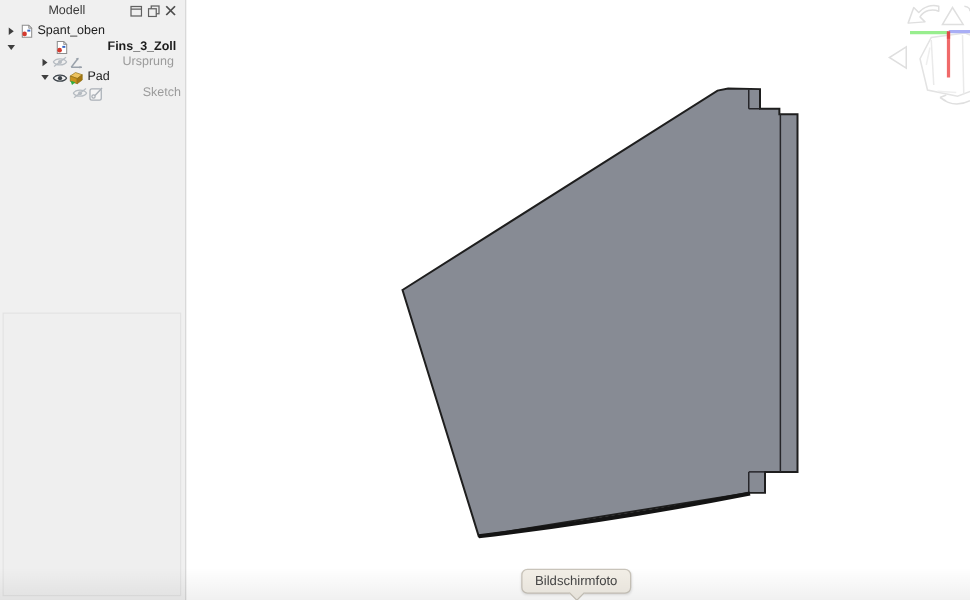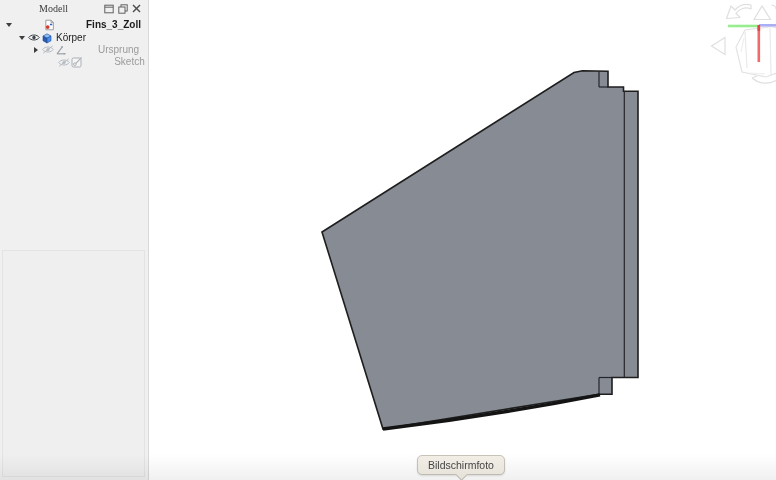--- a/index.html
+++ b/index.html
@@ -7,21 +7,21 @@
     width:776px;height:480px;position:relative;overflow:hidden;
     background:#ffffff;font-family:"Liberation Sans",sans-serif;
     -webkit-font-smoothing:antialiased;
   }
   
   .panel{
     position:absolute;left:0;top:0;width:149px;height:480px;
     background:#f0f0f0;border-right:1px solid #d9d9d9;box-sizing:border-box;
   }
   .panel-header{
-    height:17px;display:flex;align-items:center;padding:0 5px 0 6px;font-family:Liberation Serif, serif;
+    height:17px;display:flex;align-items:center;padding:0 5px 0 6px;
   }
   .panel-title{
     flex:1;text-align:center;font-size:10px;color:#3a3a3a;
   }
   .win-btn{width:13px;height:12px;margin-left:1px;display:flex;align-items:center;
     justify-content:center;cursor:default;background:none;border:none;padding:0;}
   .win-btn svg{display:block;}
   
   .tree{padding-top:2px;}
   .row{height:12.4px;display:flex;align-items:center;font-size:10px;color:#1c1c1c;line-height:12px;}
@@ -84,51 +84,46 @@
     <button class="win-btn">
       <svg width="9" height="9" viewBox="0 0 9 9">
           <line x1="1" y1="1" x2="8" y2="8" stroke="#4d4d4d" stroke-width="1.4"></line>
           <line x1="8" y1="1" x2="1" y2="8" stroke="#4d4d4d" stroke-width="1.4"></line>
         </svg>
     </button>
   </div>
 
   <div class="tree">
 
-
-    <div class="row lvl0 bold">
-      <span class="exp expanded"></span>
+    <div class="row lvl0">
+      <span class="exp collapsed"></span>
       <span class="ic">
         <svg width="11" height="12" viewBox="0 0 12 12">
             <path d="M2,0.8 h5.6 l2.6,2.6 v7.8 h-8.2 z" fill="#ffffff" stroke="#8d8d8d" stroke-width="0.9"></path>
             <path d="M7.6,0.8 l2.6,2.6 h-2.6 z" fill="#dcdcdc" stroke="#8d8d8d" stroke-width="0.7"></path>
             <circle cx="4" cy="8.3" r="2" fill="#d43a2f"></circle>
             <rect x="6.4" y="4.6" width="2.6" height="1.7" fill="#3465c4"></rect>
           </svg>
       </span>
+      <span class="lbl">Spant_oben</span>
+    </div>
+
+    <div class="row lvl0 bold">
+      <span class="exp expanded"></span>
+      <span class="ic">
+        <svg width="11" height="12" viewBox="0 0 12 12">
+            <path d="M2,0.8 h5.6 l2.6,2.6 v7.8 h-8.2 z" fill="#ffffff" stroke="#8d8d8d" stroke-width="0.9"></path>
+            <path d="M7.6,0.8 l2.6,2.6 h-2.6 z" fill="#dcdcdc" stroke="#8d8d8d" stroke-width="0.7"></path>
+            <circle cx="4" cy="8.3" r="2" fill="#d43a2f"></circle>
+            <rect x="6.4" y="4.6" width="2.6" height="1.7" fill="#3465c4"></rect>
+          </svg>
+      </span>
       <span class="lbl">Fins_3_Zoll</span>
     </div>
 
-    <div class="row lvl1">
-      <span class="exp expanded"></span>
-      <span class="ic">
-        <svg width="12" height="9" viewBox="0 0 12 9">
-            <path d="M0.7,4.5 C2.7,1.2 9.3,1.2 11.3,4.5 C9.3,7.8 2.7,7.8 0.7,4.5 Z" fill="none" stroke="#3d444b" stroke-width="1"></path>
-            <circle cx="6" cy="4.5" r="1.7" fill="#3d444b"></circle>
-          </svg>
-      </span>
-      <span class="ic">
-        <svg width="12" height="12" viewBox="0 0 12 12">
-            <polygon points="2,4 6,1.8 10,4 6,6.2" fill="#8fc1f7" stroke="#1f4c96" stroke-width="0.6"></polygon>
-            <polygon points="2,4 6,6.2 6,11 2,8.8" fill="#2a5db0" stroke="#1f4c96" stroke-width="0.6"></polygon>
-            <polygon points="10,4 6,6.2 6,11 10,8.8" fill="#4b8df0" stroke="#1f4c96" stroke-width="0.6"></polygon>
-          </svg>
-      </span>
-      <span class="lbl">Körper</span>
-    </div>
 
     <div class="row lvl2 dim">
       <span class="exp collapsed"></span>
       <span class="ic">
         <svg width="12" height="9" viewBox="0 0 12 9">
             <path d="M0.7,4.5 C2.7,1.2 9.3,1.2 11.3,4.5 C9.3,7.8 2.7,7.8 0.7,4.5 Z" fill="none" stroke="#b6bcc2" stroke-width="1"></path>
             <circle cx="6" cy="4.5" r="1.6" fill="#b6bcc2"></circle>
             <line x1="1.2" y1="8.2" x2="10.8" y2="0.8" stroke="#b6bcc2" stroke-width="1"></line>
           </svg>
       </span>
@@ -136,20 +131,38 @@
         <svg width="12" height="12" viewBox="0 0 12 12">
             <line x1="2" y1="9.8" x2="10.5" y2="9.8" stroke="#9aa2ab" stroke-width="1.2"></line>
             <polygon points="10.8,9.8 8.6,8.8 8.6,10.8" fill="#9aa2ab"></polygon>
             <line x1="2" y1="9.8" x2="7.5" y2="2.6" stroke="#9aa2ab" stroke-width="1.2"></line>
             <polygon points="7.9,2.1 5.6,2.8 7.4,4.3" fill="#9aa2ab"></polygon>
           </svg>
       </span>
       <span class="lbl">Ursprung</span>
     </div>
 
+    <div class="row lvl2">
+      <span class="exp expanded"></span>
+      <span class="ic">
+        <svg width="12" height="9" viewBox="0 0 12 9">
+            <path d="M0.7,4.5 C2.7,1.2 9.3,1.2 11.3,4.5 C9.3,7.8 2.7,7.8 0.7,4.5 Z" fill="none" stroke="#3d444b" stroke-width="1"></path>
+            <circle cx="6" cy="4.5" r="1.7" fill="#3d444b"></circle>
+          </svg>
+      </span>
+      <span class="ic">
+        <svg width="12" height="12" viewBox="0 0 12 12">
+            <polygon points="1.2,4.8 5.4,2 10.8,3.8 6.8,6.8" fill="#ecc25e" stroke="#8a6a10" stroke-width="0.5"></polygon>
+            <polygon points="1.2,4.8 6.8,6.8 6.8,11 1.2,9" fill="#c9921c" stroke="#8a6a10" stroke-width="0.5"></polygon>
+            <polygon points="6.8,6.8 10.8,3.8 10.8,8 6.8,11" fill="#a5770f" stroke="#8a6a10" stroke-width="0.5"></polygon>
+            <polygon points="1.4,8.6 5.4,9.8 2.6,12" fill="#2fae3e"></polygon>
+          </svg>
+      </span>
+      <span class="lbl">Pad</span>
+    </div>
 
     <div class="row lvl3 dim">
       <span class="exp"></span>
       <span class="ic">
         <svg width="12" height="9" viewBox="0 0 12 9">
             <path d="M0.7,4.5 C2.7,1.2 9.3,1.2 11.3,4.5 C9.3,7.8 2.7,7.8 0.7,4.5 Z" fill="none" stroke="#b6bcc2" stroke-width="1"></path>
             <circle cx="6" cy="4.5" r="1.6" fill="#b6bcc2"></circle>
             <line x1="1.2" y1="8.2" x2="10.8" y2="0.8" stroke="#b6bcc2" stroke-width="1"></line>
           </svg>
       </span>

